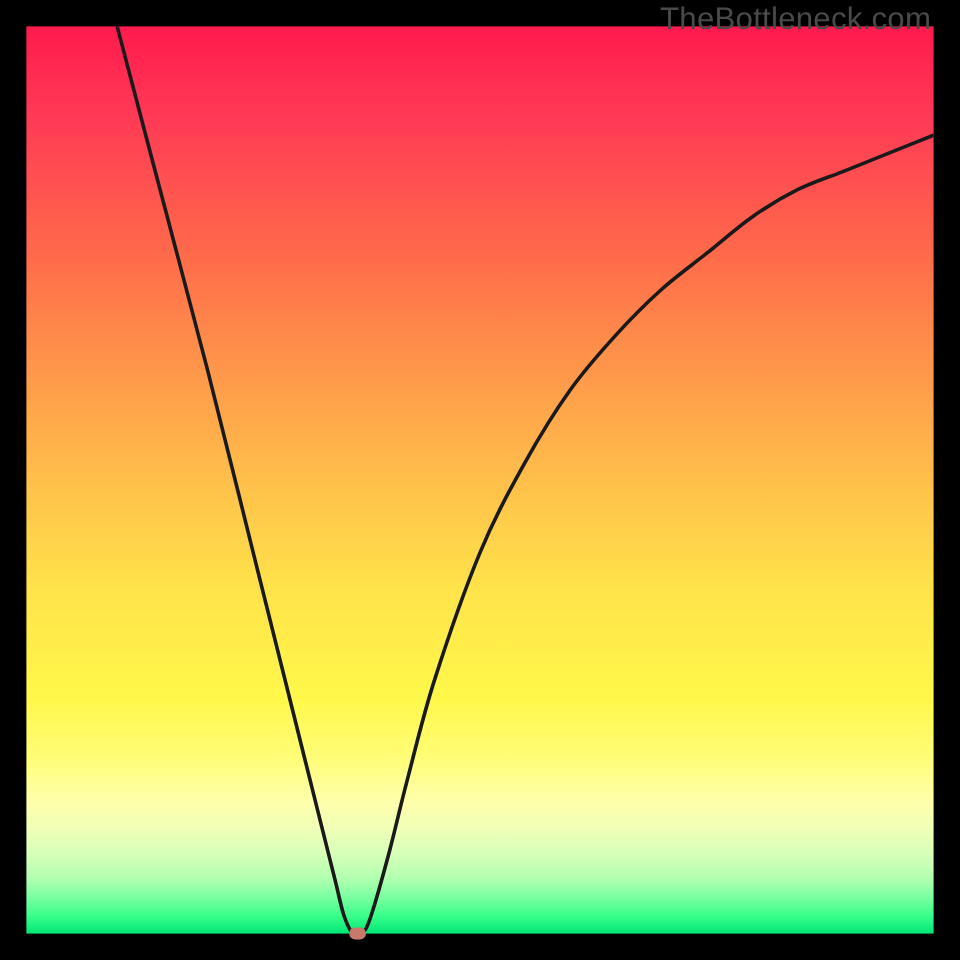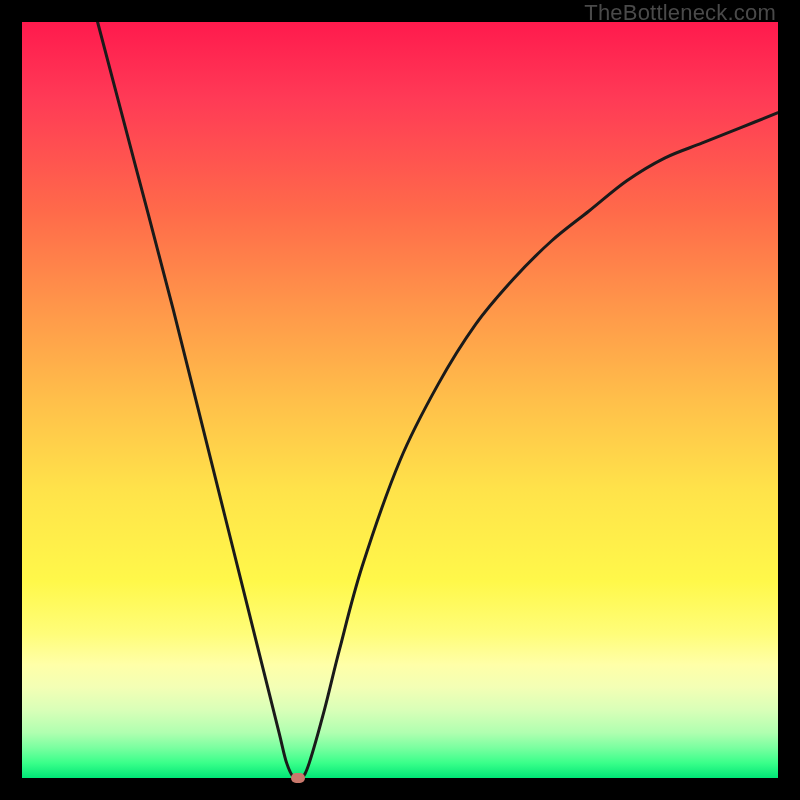--- a/index.html
+++ b/index.html
@@ -42,21 +42,21 @@
       #7affa0 96%,
       #3aff8a 98%,
       #00e676 100%
     );
   }
   .watermark {
     position: absolute;
     top: 0px;
     right: 24px;
     color: #4a4a4a;
-    font-size: 22px;
+    font-size: 26px;
     letter-spacing: 0.2px;
     font-weight: 500;
     z-index: 10;
   }
   svg.curve {
     position: absolute;
     left: 0;
     top: 0;
     width: 756px;
     height: 756px;

